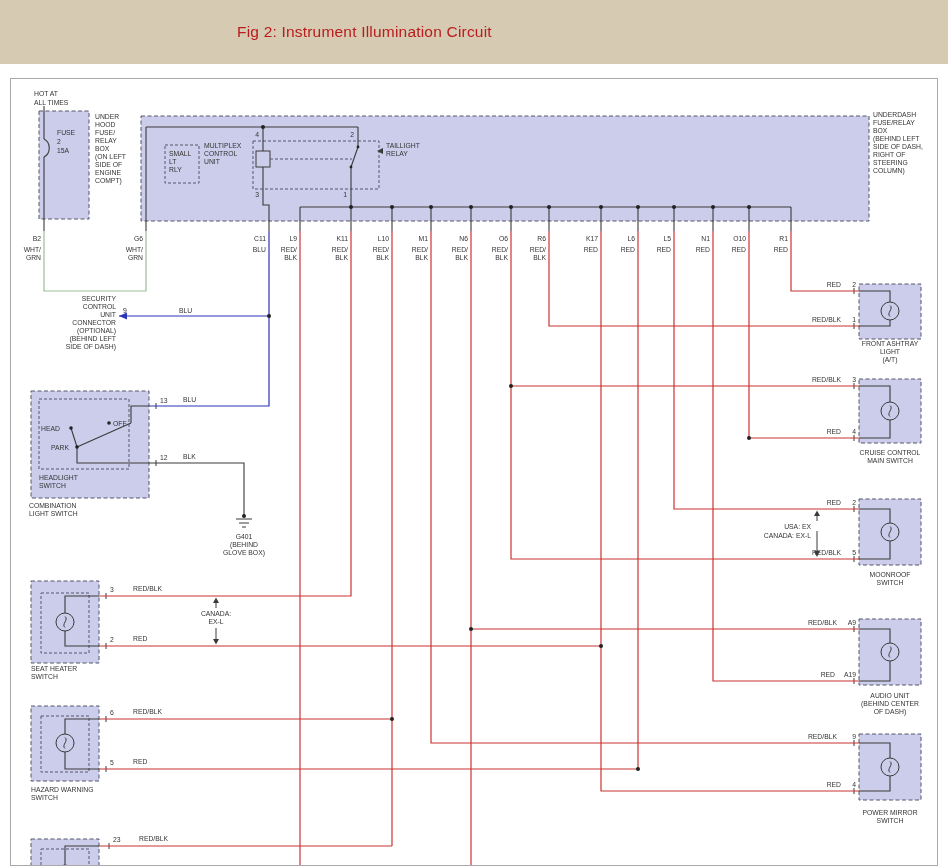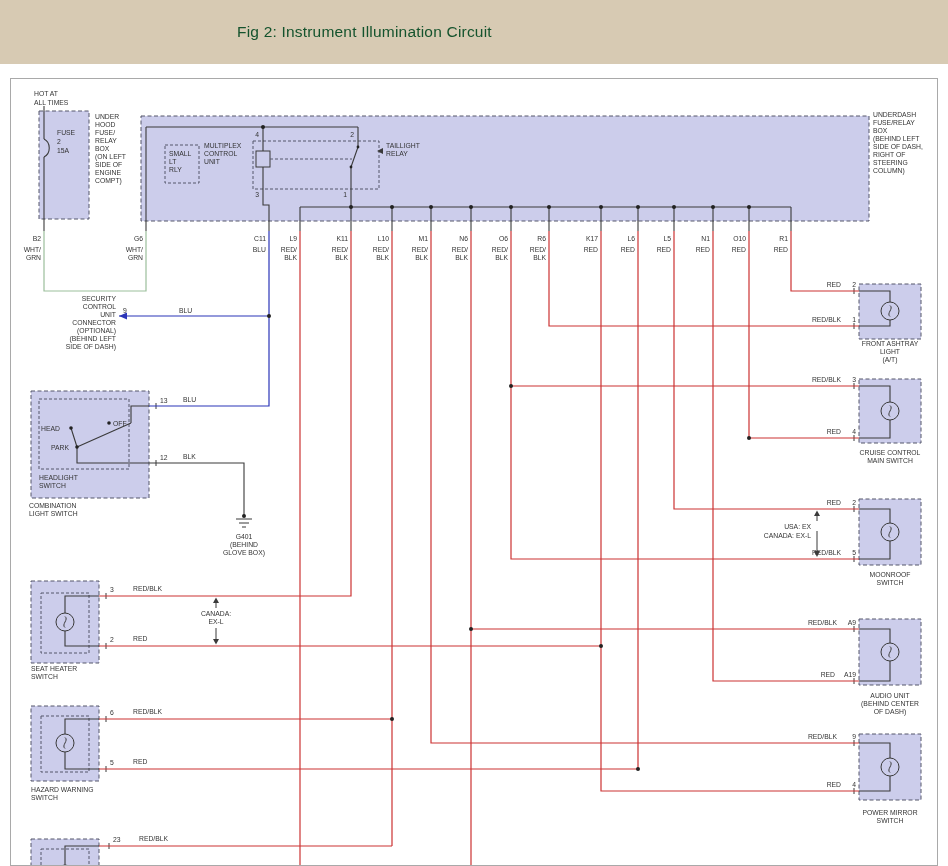--- a/index.html
+++ b/index.html
@@ -1,21 +1,21 @@
 <!DOCTYPE html>
 <html><head>
 <meta charset="utf-8">
 <style>
   html,body{margin:0;padding:0;}
   body{
     width:948px;height:866px;position:relative;overflow:hidden;
     background:#ffffff;font-family:"Liberation Sans",sans-serif;
   }
   .header{position:absolute;left:0;top:0;width:948px;height:64px;background:#d7cab3;}
-  .title{position:absolute;left:237px;top:0;line-height:64px;font-size:15.5px;color:#14532d;letter-spacing:.2px;}
+  .title{position:absolute;left:237px;top:0;line-height:64px;font-size:15.5px;color:#b91c1c;letter-spacing:.2px;}
   .frame{position:absolute;left:10px;top:78px;width:928px;height:788px;border:1px solid #a9a9a9;box-sizing:border-box;background:#fff;}
   svg{display:block;}
   svg text{font-size:6.8px;fill:#333;}
   .e{text-anchor:end;}
   .m{text-anchor:middle;}
   .bx{fill:#cccdeb;stroke:#55566b;stroke-width:1;stroke-dasharray:4 2.5;}
   .bxi{fill:none;stroke:#55566b;stroke-width:1;stroke-dasharray:3 2;}
   .comp{fill:none;stroke:#3a3a3a;stroke-width:1;}
   .wk{fill:none;stroke:#3a3a3a;stroke-width:1.1;}
   .wkd{fill:none;stroke:#55566b;stroke-width:1;stroke-dasharray:3 2;}

